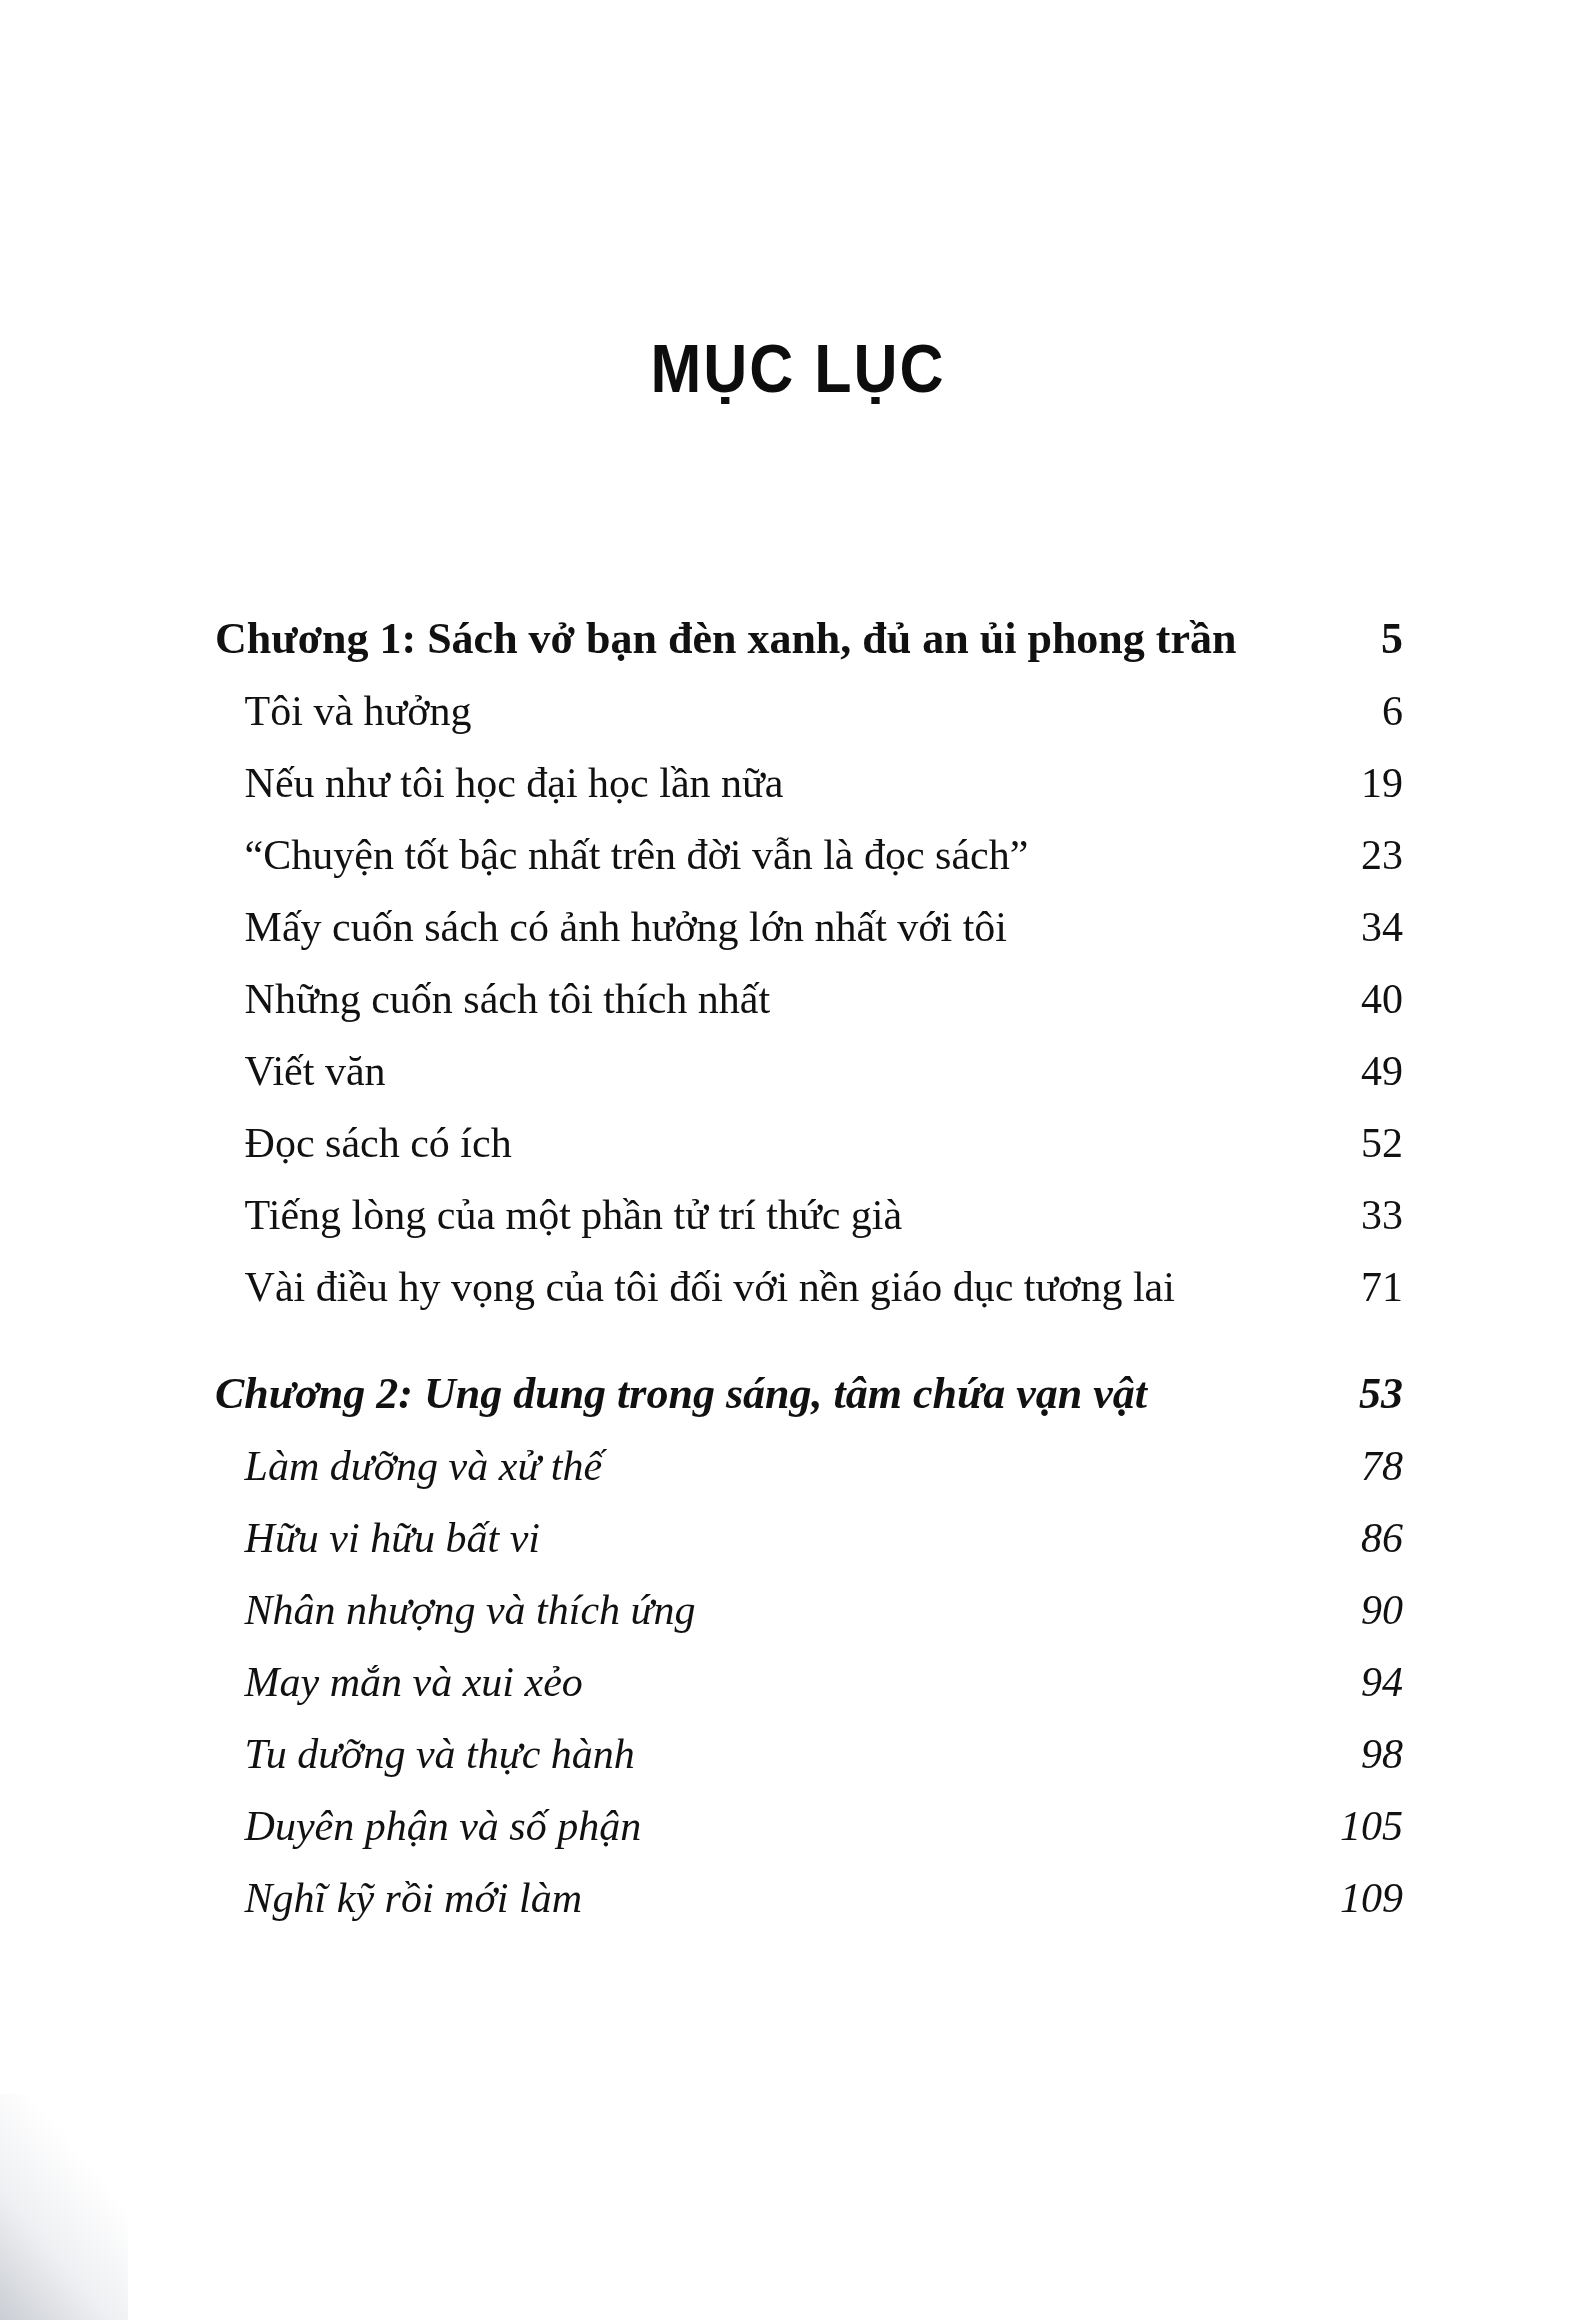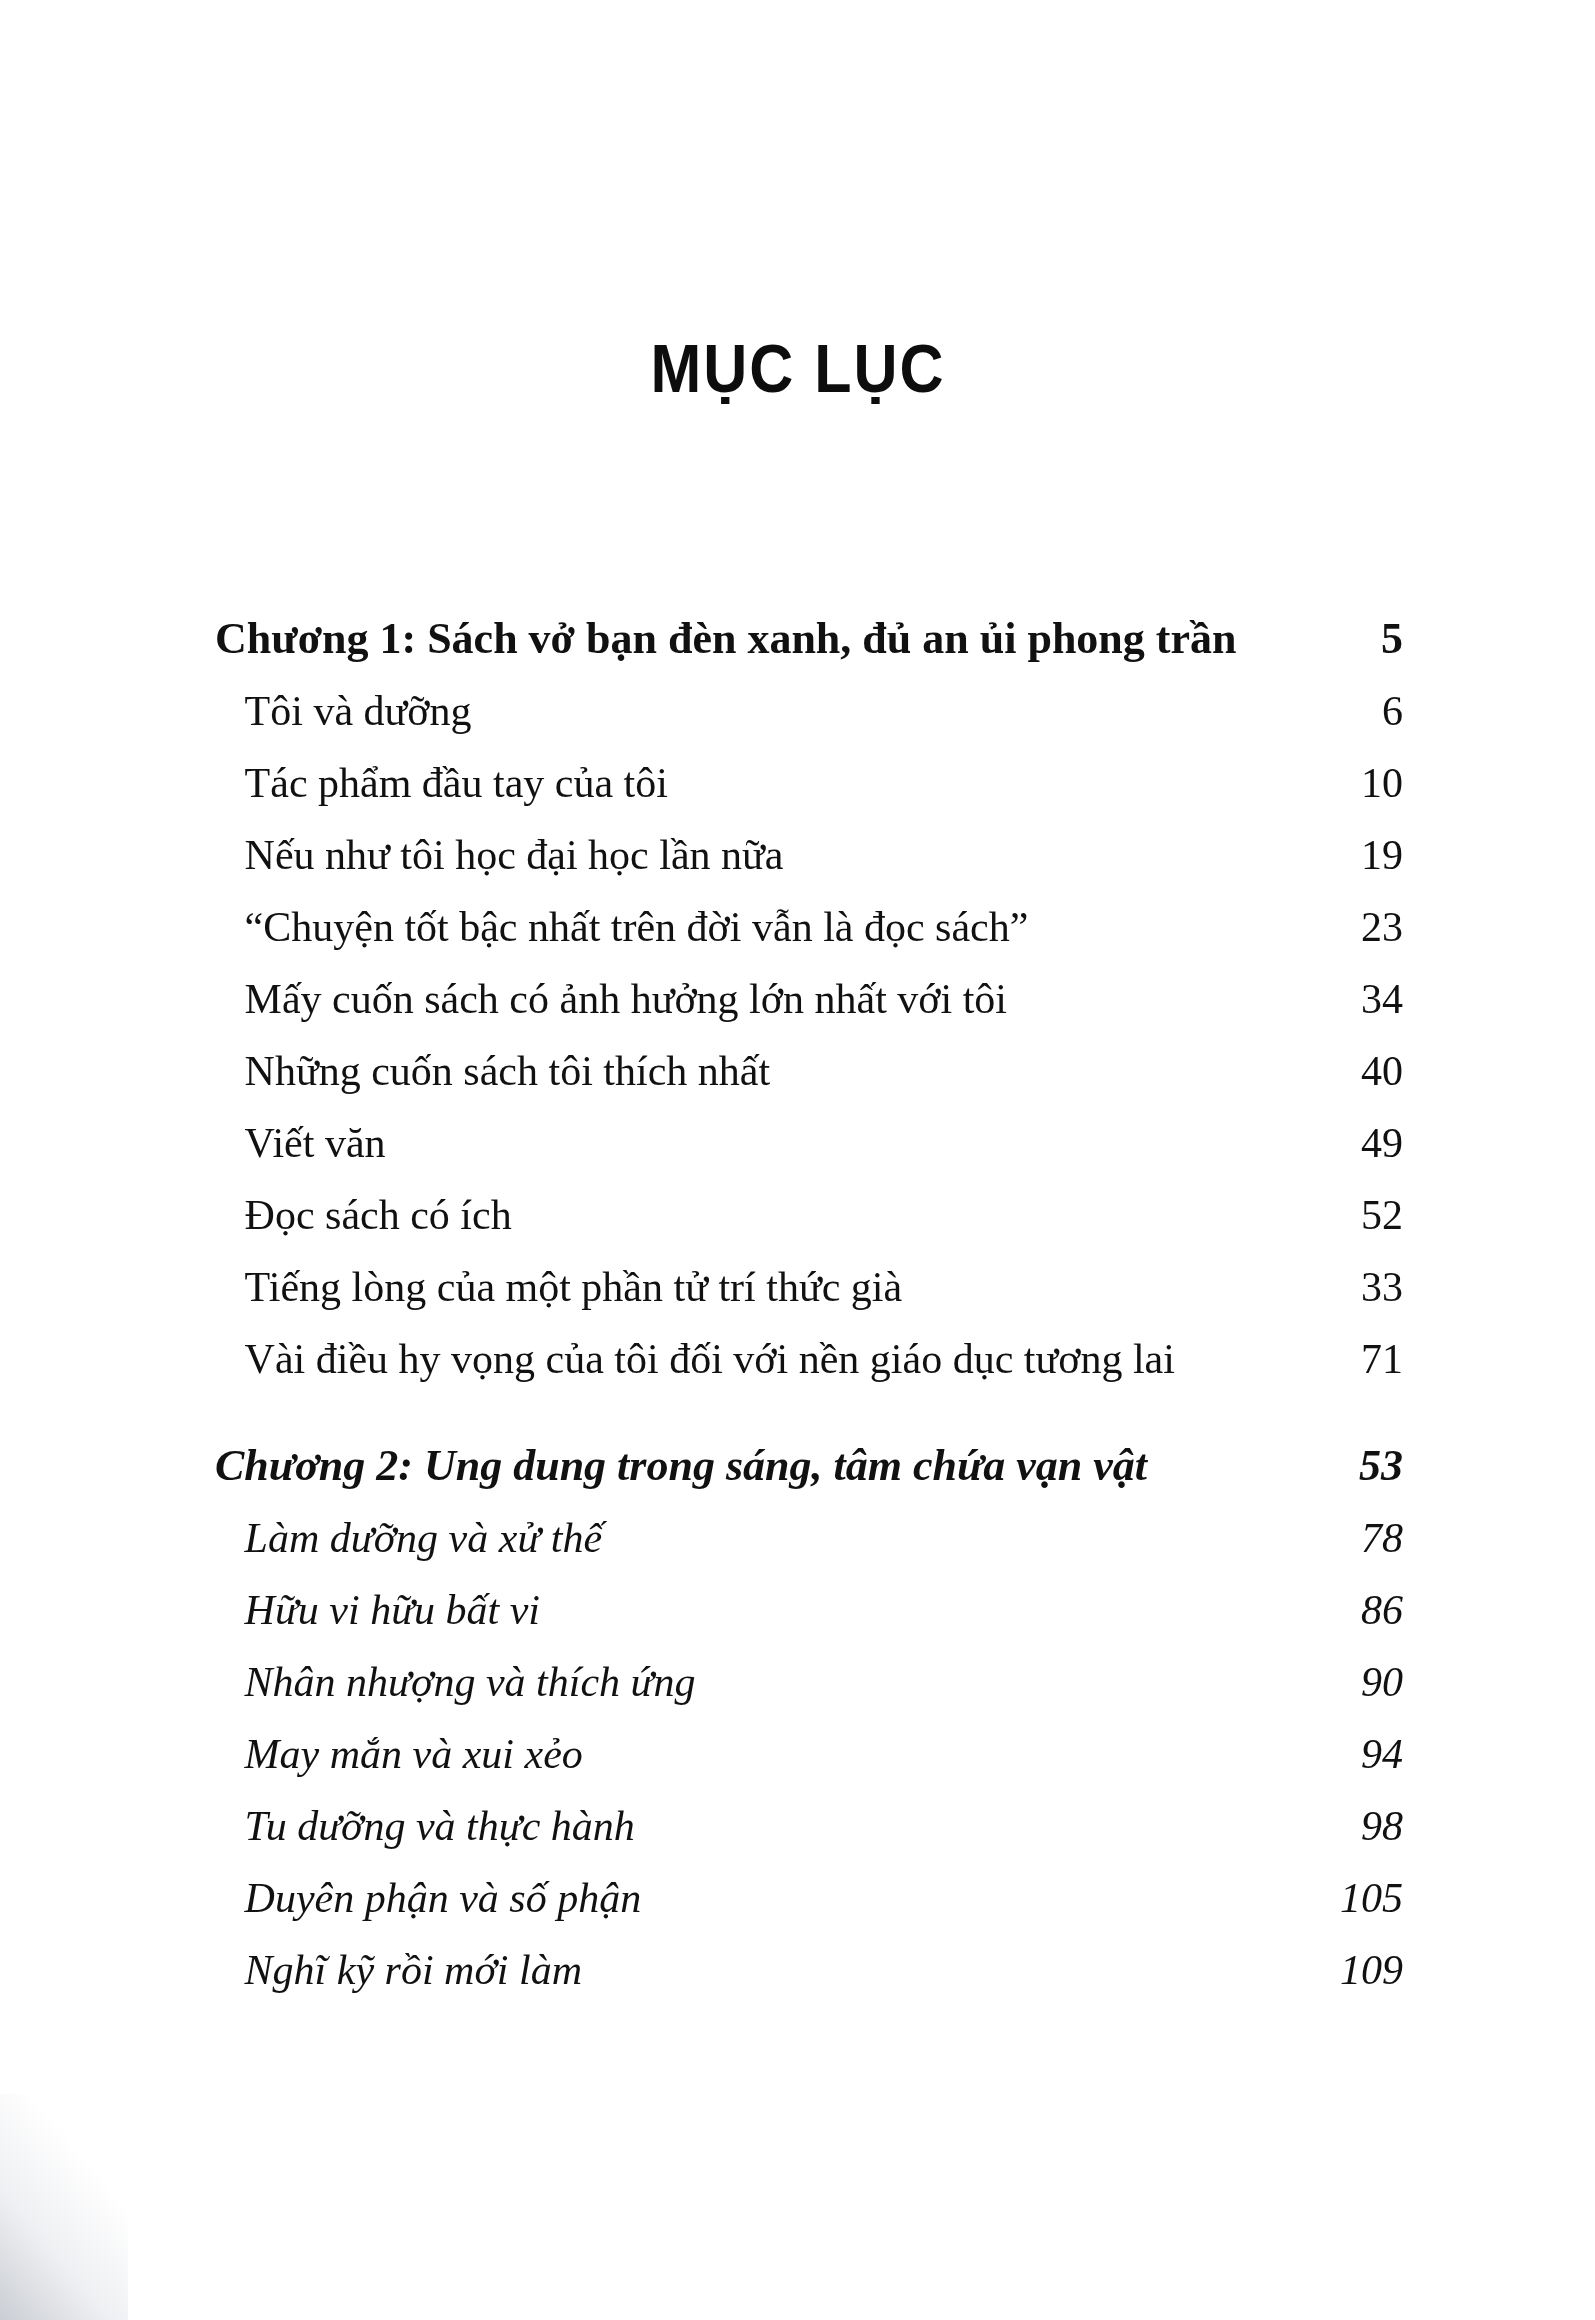--- a/index.html
+++ b/index.html
@@ -80,26 +80,22 @@
 <h1 class="page-title">MỤC LỤC</h1>
 
 <div class="toc">
 
   <div class="chapter-block">
     <div class="row chapter">
       <span class="entry-title">Chương 1: Sách vở bạn đèn xanh, đủ an ủi phong trần</span>
       <span class="entry-page">5</span>
     </div>
     <div class="row sub">
-      <span class="entry-title">Tôi và dưỡng</span>
+      <span class="entry-title">Tôi và hưởng</span>
       <span class="entry-page">6</span>
-    </div>
-    <div class="row sub">
-      <span class="entry-title">Tác phẩm đầu tay của tôi</span>
-      <span class="entry-page">10</span>
     </div>
     <div class="row sub">
       <span class="entry-title">Nếu như tôi học đại học lần nữa</span>
       <span class="entry-page">19</span>
     </div>
     <div class="row sub">
       <span class="entry-title">“Chuyện tốt bậc nhất trên đời vẫn là đọc sách”</span>
       <span class="entry-page">23</span>
     </div>
     <div class="row sub">

